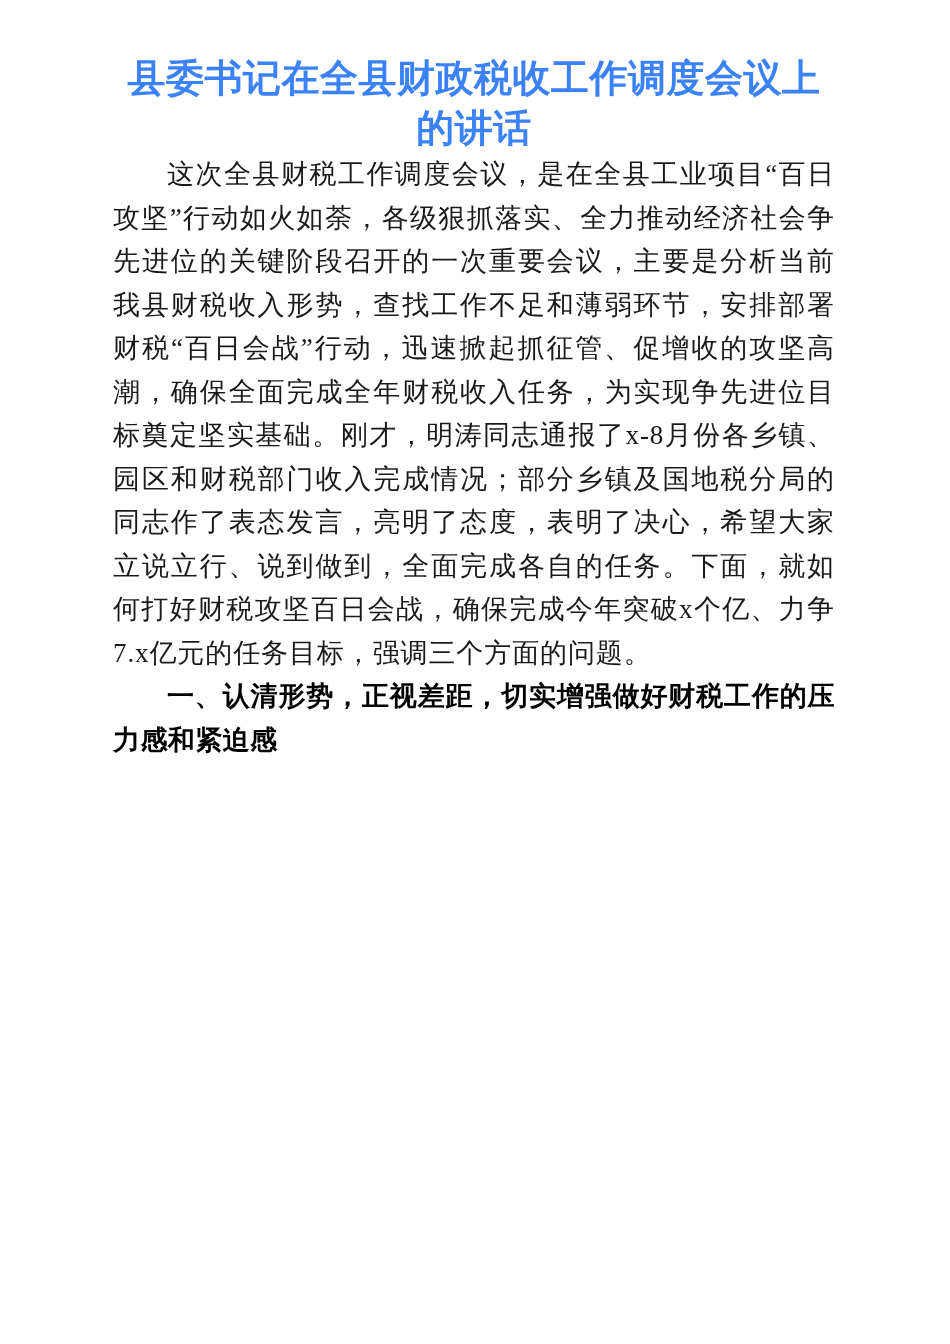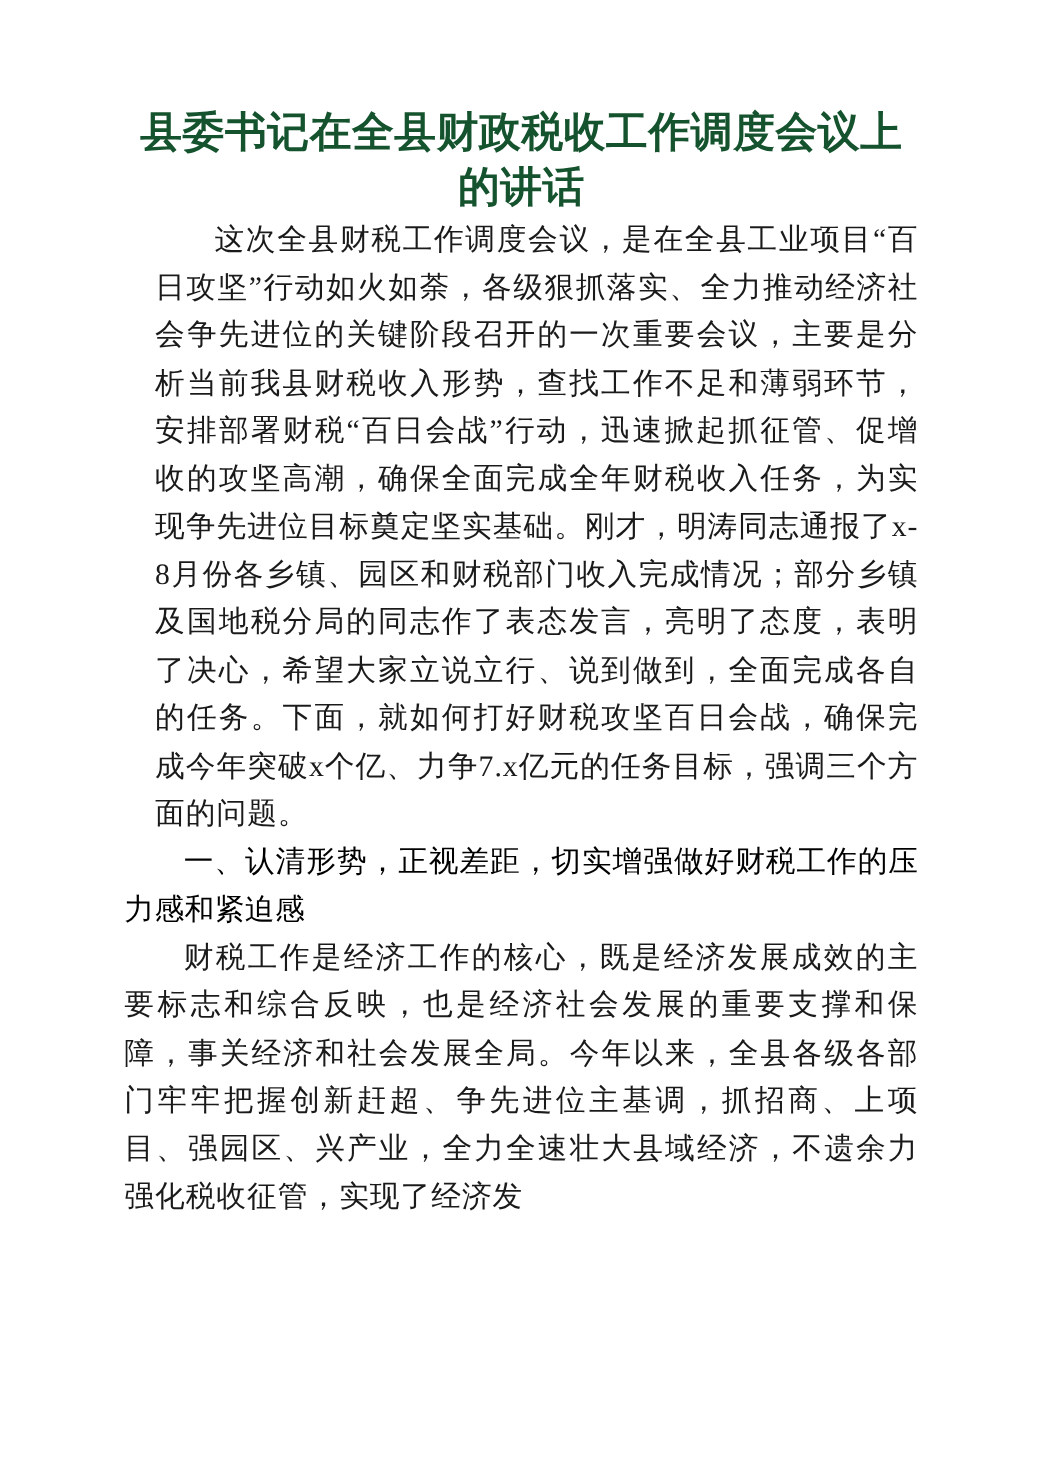--- a/index.html
+++ b/index.html
@@ -27,28 +27,28 @@
   .page-body {
     position: absolute;
     left: 113px;
     top: 0;
     width: 722px;
   }
 
   
   .doc-title {
     margin: 0;
-    padding-top: 96px;
+    padding-top: 53px;
     font-family: "Liberation Serif", "DejaVu Serif", serif;
     font-weight: bold;
     font-size: 38px;
     line-height: 50px;
     text-align: center;
     letter-spacing: 0.5px;
-    color: #14532d;
+    color: #3b82f6;
   }
 
   
   .para {
     margin: 0;
     font-family: "Liberation Serif", "DejaVu Serif", serif;
     font-size: 27px;
     line-height: 43.5px;
     text-align: justify;
     text-justify: inter-ideograph;
@@ -61,28 +61,27 @@
     padding-top: 46px;
     text-indent: 0;
   }
 
   .para.indent {
     text-indent: 2em;
   }
 
   .para.lead {
     margin-top: 0;
-    margin-left: 28px;
   }
 
   
   .section-heading {
     margin: 0;
     font-family: "Liberation Sans", "DejaVu Sans", sans-serif;
-    font-weight: normal;
+    font-weight: bold;
     font-size: 27px;
     line-height: 43.5px;
     text-indent: 2em;
     text-align: justify;
     text-justify: inter-ideograph;
     letter-spacing: 0.4px;
     color: #000000;
     word-break: break-all;
   }
 </style>
@@ -92,16 +91,15 @@
 <div class="page">
   <div class="page-body">
 
     <h1 class="doc-title">县委书记在全县财政税收工作调度会议上的讲话</h1>
 
 
     <p class="para indent lead">这次全县财税工作调度会议，是在全县工业项目“百日攻坚”行动如火如荼，各级狠抓落实、全力推动经济社会争先进位的关键阶段召开的一次重要会议，主要是分析当前我县财税收入形势，查找工作不足和薄弱环节，安排部署财税“百日会战”行动，迅速掀起抓征管、促增收的攻坚高潮，确保全面完成全年财税收入任务，为实现争先进位目标奠定坚实基础。刚才，明涛同志通报了x-8月份各乡镇、园区和财税部门收入完成情况；部分乡镇及国地税分局的同志作了表态发言，亮明了态度，表明了决心，希望大家立说立行、说到做到，全面完成各自的任务。下面，就如何打好财税攻坚百日会战，确保完成今年突破x个亿、力争7.x亿元的任务目标，强调三个方面的问题。</p>
 
     <h2 class="section-heading">一、认清形势，正视差距，切实增强做好财税工作的压力感和紧迫感</h2>
 
-    <p class="para indent">财税工作是经济工作的核心，既是经济发展成效的主要标志和综合反映，也是经济社会发展的重要支撑和保障，事关经济和社会发展全局。今年以来，全县各级各部门牢牢把握创新赶超、争先进位主基调，抓招商、上项目、强园区、兴产业，全力全速壮大县域经济，不遗余力强化税收征管，实现了经济发</p>
 
   </div>
 </div>
 
 </body></html>

